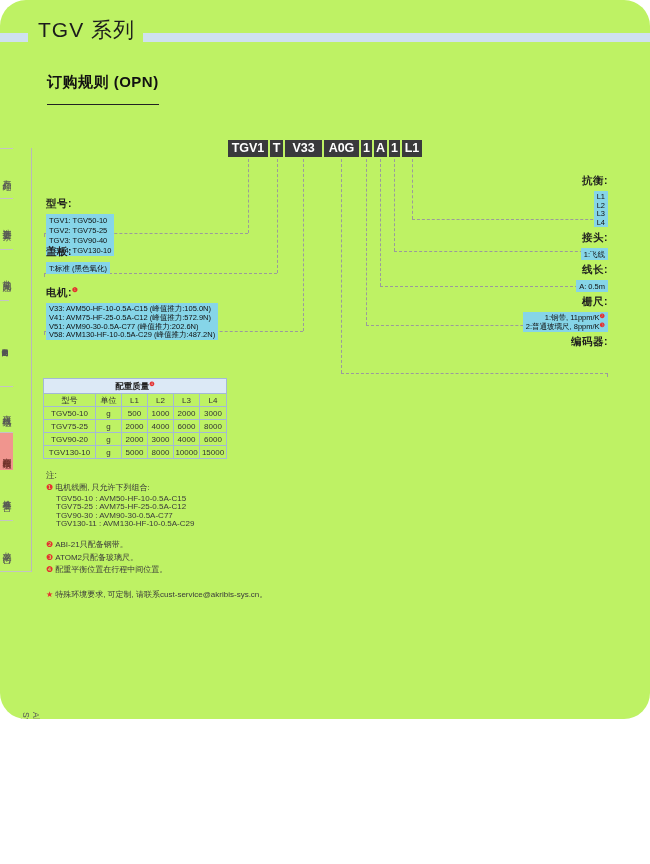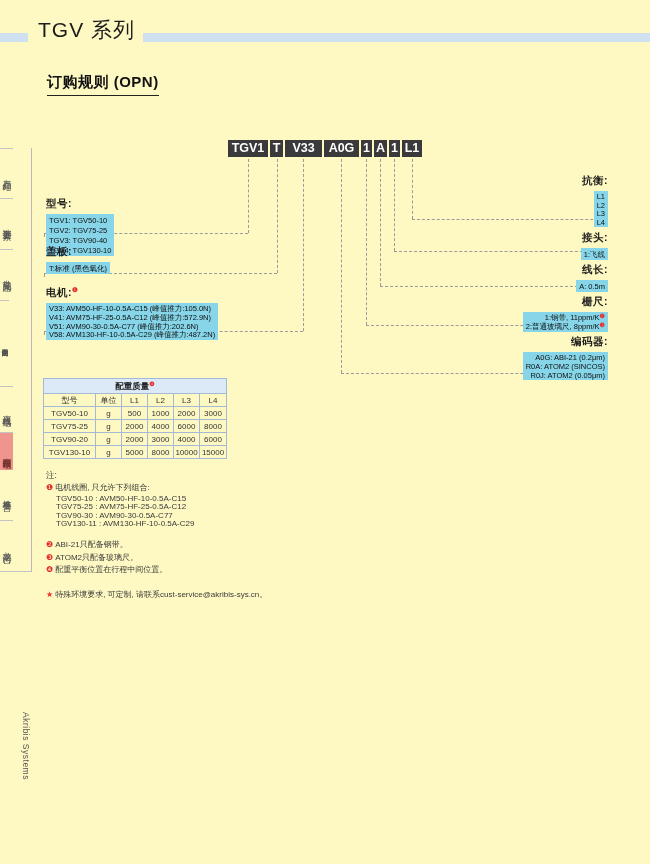--- a/index.html
+++ b/index.html
@@ -1,25 +1,25 @@
 <!DOCTYPE html>
 <html><head>
 <meta charset="utf-8">
 <style>
   * { margin:0; padding:0; box-sizing:border-box; }
   html,body { background:#ffffff; }
   body { font-family:"Liberation Sans", sans-serif; color:#222; }
-  .page { position:relative; width:650px; height:864px; background:#fef9c3; overflow:hidden; }
+  .page { position:relative; width:650px; height:719px; background:#bef264; overflow:hidden;border-radius:26px; }
 
   
   .bar { position:absolute; height:9px; background:#cfe1f0; }
   .bar-left  { left:0;   top:33px; width:28px; }
   .bar-right { left:143px; top:33px; width:507px; }
   .series-title { position:absolute; left:38px; top:16px; font-size:21px; font-weight:500; color:#1c1c1c; letter-spacing:1px; }
-  .section-title { position:absolute; left:47px; top:73px; font-size:15px; font-weight:bold; color:#111; border-bottom:1.5px solid #222; padding-bottom:3px; letter-spacing:0.5px; }
+  .section-title { position:absolute; left:47px; top:73px; font-size:15px; font-weight:bold; color:#111; border-bottom:1.5px solid #222; padding-bottom:12px; letter-spacing:0.5px; }
 
   
   .pn-row { position:absolute; left:228px; top:140px; display:flex; gap:2px; }
   .pn-box { background:#3a3a3c; color:#fff; font-weight:bold; font-size:12.5px; height:17px; line-height:17px; text-align:center; }
   .pn-row div.pn-box:nth-of-type(1){width:40px}
   .pn-row div.pn-box:nth-of-type(2){width:13px}
   .pn-row div.pn-box:nth-of-type(3){width:37px}
   .pn-row div.pn-box:nth-of-type(4){width:35px}
   .pn-row div.pn-box:nth-of-type(5){width:11px}
   .pn-row div.pn-box:nth-of-type(6){width:13px}
@@ -200,26 +200,20 @@
     <div class="og-label"><span>栅尺:</span><span class="sup"></span></div>
     <div class="og-block">
 
     <div class="og-line"><span>1:钢带, 11ppm/K</span><span class="row-sup">❷</span></div>
         <div class="og-line"><span>2:普通玻璃尺, 8ppm/K</span><span class="row-sup">❸</span></div>
       </div>
   </section>
 
   <section class="og right og-encoder">
     <div class="og-label"><span>编码器:</span><span class="sup"></span></div>
-    <div class="og-block">
-
-    <div class="og-line"><span>A0G: ABI-21 (0.2μm)</span><span class="row-sup"></span></div>
-        <div class="og-line"><span>R0A: ATOM2 (SINCOS)</span><span class="row-sup"></span></div>
-        <div class="og-line"><span>R0J: ATOM2 (0.05μm)</span><span class="row-sup"></span></div>
-      </div>
   </section>
 
   <table class="mass-table">
     <colgroup>
       <col style="width:52px">
         <col style="width:26px">
         <col style="width:26px">
       <col style="width:26px">
         <col style="width:26px">
         <col style="width:27px">

